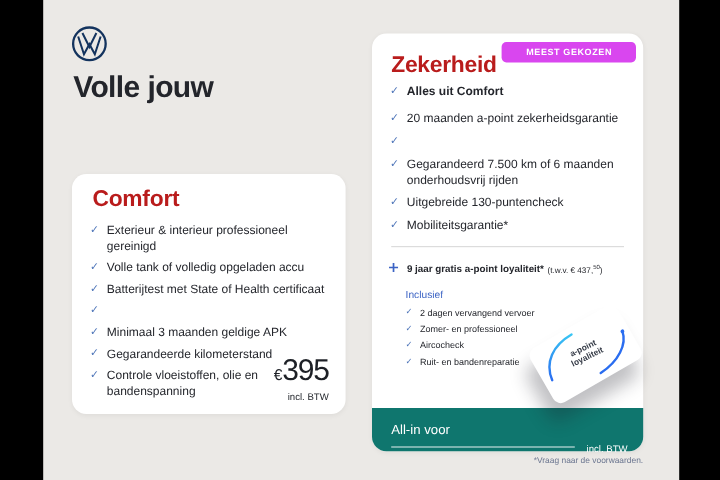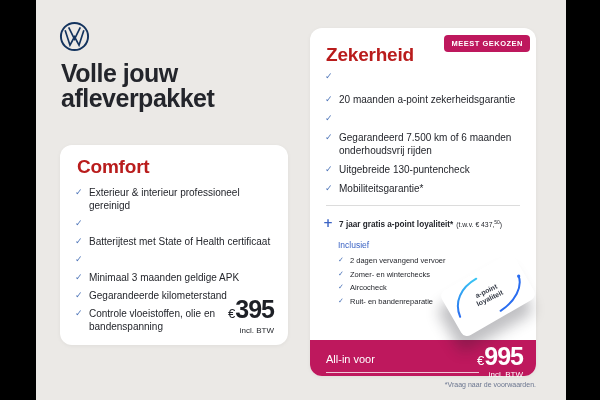--- a/index.html
+++ b/index.html
@@ -21,23 +21,23 @@
 
   
   .card{position:absolute;background:#fff;border-radius:12px;box-shadow:0 1px 4px rgba(0,0,0,0.05)}
   .card.comfort{left:24px;top:145px;width:228px;height:200px}
   .card.zekerheid{left:274px;top:28px;width:226px;height:348px}
   .card-title{margin:0;font-size:19px;font-weight:bold;color:#b91c1c;letter-spacing:-0.2px}
   .comfort .card-title{position:absolute;left:17px;top:11px}
   .zekerheid .card-title{position:absolute;left:16px;top:16px}
 
   .badge{
-    position:absolute;top:7px;right:6px;background:#be185d;color:#fff;
+    position:absolute;top:7px;right:6px;background:#d946ef;color:#fff;
     font-size:7.5px;font-weight:bold;letter-spacing:0.5px;
-    padding:4px 7px;border-radius:4px;white-space:nowrap;
+    padding:4px 20px;border-radius:4px;white-space:nowrap;
   }
 
   .items{position:absolute}
   .comfort .items{left:15px;top:41px;right:12px}
   .zekerheid .items{left:15px;top:42px;right:8px}
   .item{display:flex;gap:5px;margin-bottom:5px;font-size:10px;line-height:13px;color:#24262c}
   .zekerheid .item{margin-bottom:6px}
   .item.bold .txt{font-weight:bold}
   .zekerheid .item.bold{margin-bottom:10px}
   .chk{
@@ -62,28 +62,28 @@
     position:absolute;left:136px;top:241px;width:84px;height:52px;
     background:#fff;border-radius:7px;transform:rotate(-30deg);
     box-shadow:-10px 12px 14px rgba(30,30,40,0.28);
     z-index:3;display:flex;align-items:center;justify-content:center;
   }
   .loyalty .arcs{position:absolute;left:0;top:0;width:84px;height:52px}
   .loyalty .ltxt{position:relative;text-align:center;font-size:7px;line-height:8px;color:#343a46;font-weight:bold;transform:rotate(4deg)}
 
   .zfooter{
     position:absolute;left:0;right:0;bottom:0;height:36px;
-    background:#be185d;border-radius:0 0 12px 12px;color:#fff;
+    background:#0f766e;border-radius:0 0 12px 12px;color:#fff;
   }
   .zfooter .flabel{position:absolute;left:16px;top:13px;font-size:11px}
   .zfooter .fline{position:absolute;left:16px;top:32px;width:153px;height:1px;background:rgba(255,255,255,0.75)}
 
   .price{position:absolute;white-space:nowrap}
   .euro{font-size:13px;font-weight:normal}
-  .amount{font-size:25px;font-weight:bold;letter-spacing:-1px}
+  .amount{font-size:25px;font-weight:normal;letter-spacing:-1px}
   .pnote{position:absolute;font-size:8px}
   .zfooter .price{right:13px;top:2px}
   .zfooter .pnote{right:13px;top:30px}
   .comfort .price{right:14px;bottom:21px;color:#1d2026}
   .comfort .pnote{right:14px;bottom:10px;color:#1d2026}
 
   .footnote{
     position:absolute;left:274px;top:381px;width:226px;
     text-align:right;font-size:7px;color:#6b7690;
   }
@@ -96,32 +96,32 @@
   <span class="logo">
     <svg viewBox="0 0 48 48" width="31" height="31" aria-hidden="true">
       <circle cx="24" cy="24" r="21" fill="none" stroke="#13335e" stroke-width="3"></circle>
       <path d="M15 10 L24 28 L33 10" fill="none" stroke="#13335e" stroke-width="2.6"></path>
       <path d="M9.5 14.5 L17 37.5 L24 24.5 L31 37.5 L38.5 14.5" fill="none" stroke="#13335e" stroke-width="2.6"></path>
     </svg>
   </span>
 
   <div class="heading">
     <div>Volle jouw</div>
-    <div>afleverpakket</div>
   </div>
 
   <section class="card comfort">
     <h2 class="card-title">Comfort</h2>
     <div class="items">
       <div class="item">
         <span class="chk">✓</span>
         <span class="txt">Exterieur &amp; interieur professioneel gereinigd</span>
       </div>
       <div class="item">
         <span class="chk">✓</span>
+        <span class="txt">Volle tank of volledig opgeladen accu</span>
       </div>
       <div class="item">
         <span class="chk">✓</span>
         <span class="txt">Batterijtest met State of Health certificaat</span>
       </div>
       <div class="item">
         <span class="chk">✓</span>
       </div>
       <div class="item">
         <span class="chk">✓</span>
@@ -140,20 +140,21 @@
     <div class="pnote">incl. BTW</div>
   </section>
 
   <section class="card zekerheid">
     <div class="badge">MEEST GEKOZEN</div>
     <h2 class="card-title">Zekerheid</h2>
 
     <div class="items">
       <div class="item bold">
         <span class="chk">✓</span>
+        <span class="txt">Alles uit Comfort</span>
       </div>
       <div class="item">
         <span class="chk">✓</span>
         <span class="txt">20 maanden a-point zekerheidsgarantie</span>
       </div>
       <div class="item">
         <span class="chk">✓</span>
       </div>
       <div class="item">
         <span class="chk">✓</span>
@@ -166,33 +167,33 @@
       <div class="item">
         <span class="chk">✓</span>
         <span class="txt">Mobiliteitsgarantie*</span>
       </div>
     </div>
 
     <div class="divider"></div>
 
     <div class="bonus">
       <span class="plus">+</span>
-      <span class="blabel">7 jaar gratis a-point loyaliteit*</span>
+      <span class="blabel">9 jaar gratis a-point loyaliteit*</span>
       <span class="bval"><span>(t.w.v. € 437,</span><sup>50</sup><span>)</span></span>
     </div>
 
     <div class="inclusief">
       <div class="inc-title">Inclusief</div>
       <div class="inc-item">
         <span class="chk">✓</span>
         <span class="txt">2 dagen vervangend vervoer</span>
       </div>
       <div class="inc-item">
         <span class="chk">✓</span>
-        <span class="txt">Zomer- en winterchecks</span>
+        <span class="txt">Zomer- en professioneel</span>
       </div>
       <div class="inc-item">
         <span class="chk">✓</span>
         <span class="txt">Aircocheck</span>
       </div>
       <div class="inc-item">
         <span class="chk">✓</span>
         <span class="txt">Ruit- en bandenreparatie</span>
       </div>
     </div>
@@ -211,19 +212,18 @@
       </svg>
       <div class="ltxt">
         <div>a-point</div>
         <div>loyaliteit</div>
       </div>
     </div>
 
     <div class="zfooter">
       <div class="flabel">All-in voor</div>
       <div class="fline"></div>
-      <div class="price"><span class="euro">€</span><span class="amount">995</span></div>
       <div class="pnote">incl. BTW</div>
     </div>
   </section>
 
   <div class="footnote">*Vraag naar de voorwaarden.</div>
 </div>
 
 </body></html>

